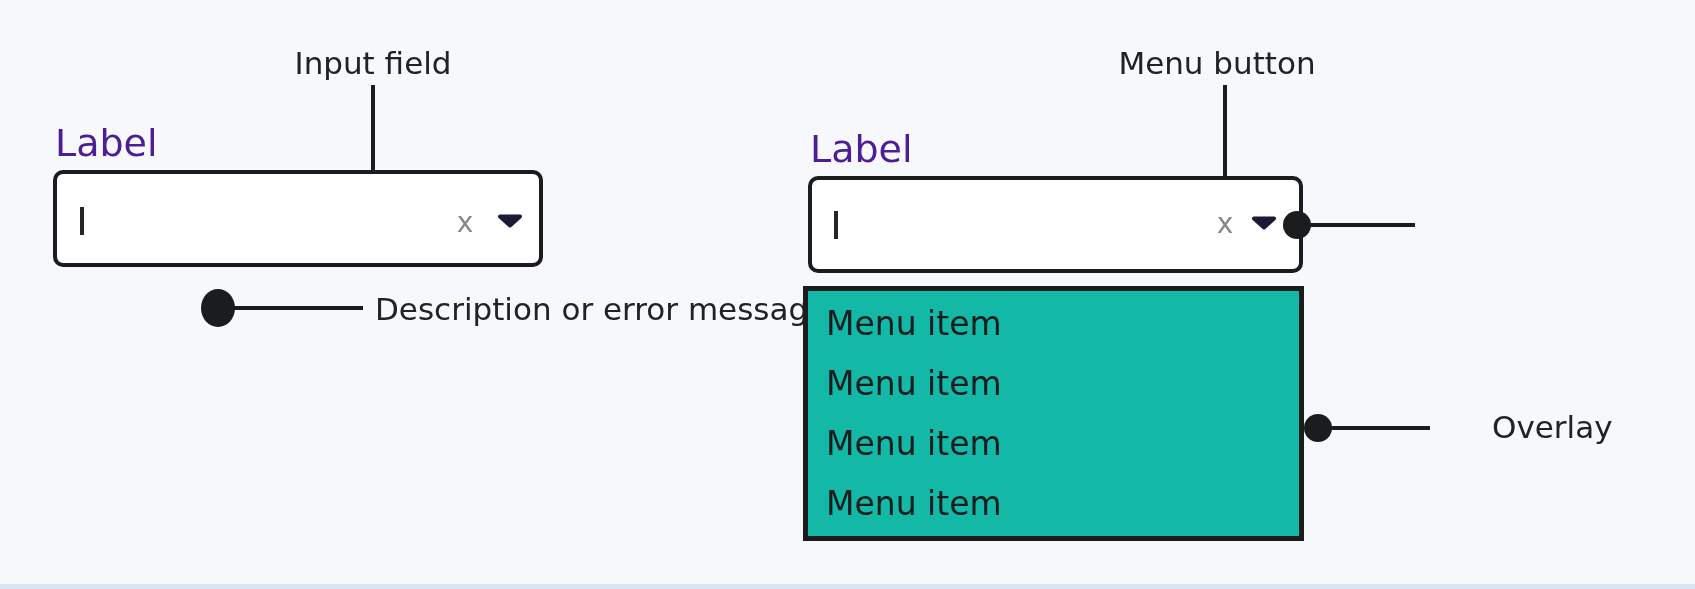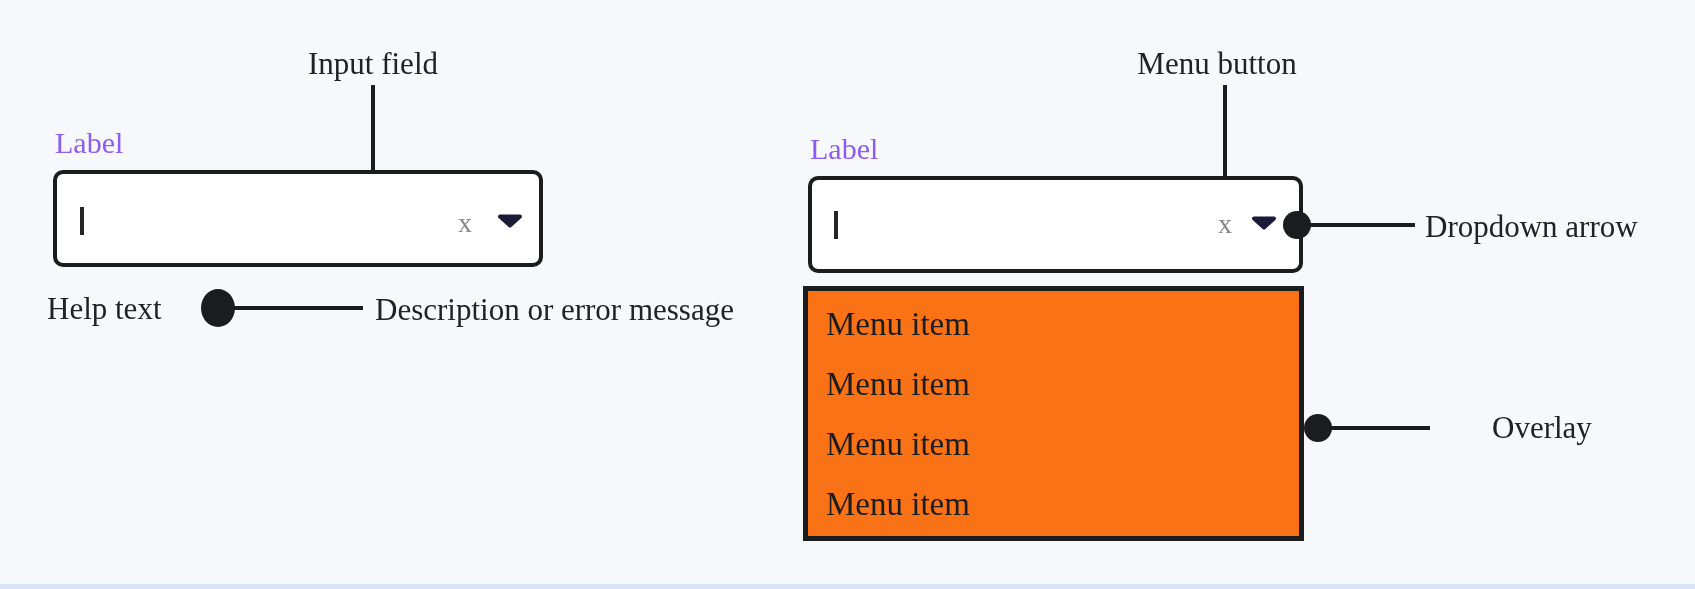--- a/index.html
+++ b/index.html
@@ -20,39 +20,39 @@
     font-size:31px;
     line-height:31px;
     color:#202226;
     white-space:nowrap;
     transform:translateY(-50%);
   }
   .ann.centered{transform:translate(-50%,-50%);}
   
   .fieldlabel{
     position:absolute;
-    font-size:30px;
+    font-size:38px;
     line-height:30px;
-    color:#8b5cf6;
+    color:#4c1d95;
     white-space:nowrap;
     transform:translateY(-50%);
   }
   
   .inputbox{
     position:absolute;
     box-sizing:border-box;
     background:#ffffff;
     border:4px solid #1b1c1e;
     border-radius:10px;
   }
   
   .menubox{
     position:absolute;
     box-sizing:border-box;
-    background:#f97316;
+    background:#14b8a6;
     border:5px solid #1b1c1e;
     display:flex;
     flex-direction:column;
     justify-content:center;
   }
   .menuitem{
     height:60px;
     line-height:60px;
     padding-left:18px;
     font-size:33px;
@@ -76,39 +76,38 @@
   
   .vline{position:absolute;width:4px;background:#1b1c1e;}
   .hline{position:absolute;height:4px;background:#1b1c1e;}
   .dot{position:absolute;background:#1b1c1e;border-radius:50%;}
   .tri{position:absolute;transform:translate(-50%,-50%);}
   .bottomstrip{position:absolute;left:0;bottom:0;width:100%;height:5px;}
 </style>
 </head>
 <body>
 
-<div id="canvas" style="background: rgb(247, 248, 251); font-family: Liberation Serif, serif;">
+<div id="canvas" style="background: rgb(247, 248, 251);">
 
   <div class="ann centered" style="left:373px;top:63px;">Input field</div>
   <div class="vline" style="left:371px;top:85px;height:112px;"></div>
   <div class="dot" style="left:361px;top:183px;width:28px;height:28px;"></div>
 
   <div class="fieldlabel" style="left:55px;top:143px;">Label</div>
 
   <div class="inputbox" style="left:53px;top:170px;width:490px;height:97px;">
     <div class="caret" style="left:23px;top:33px;"></div>
     <span class="clearx" style="left:408px;top:49px;">x</span>
     <span class="tri" style="left:453px;top:49px;">
       <svg width="26" height="15" viewBox="0 0 26 15">
         <path d="M3 3 L23 3 L13 12 Z" fill="#1b1b38" stroke="#1b1b38" stroke-width="4" stroke-linejoin="round"></path>
       </svg>
     </span>
   </div>
 
-  <div class="ann" style="left:47px;top:308px;">Help text</div>
   <div class="dot" style="left:201px;top:289px;width:34px;height:38px;"></div>
   <div class="hline" style="left:230px;top:306px;width:133px;"></div>
   <div class="ann" style="left:375px;top:309px;">Description or error message</div>
 
   <div class="ann centered" style="left:1217px;top:63px;">Menu button</div>
   <div class="vline" style="left:1223px;top:85px;height:118px;"></div>
   <div class="dot" style="left:1211px;top:189px;width:28px;height:28px;"></div>
 
   <div class="fieldlabel" style="left:810px;top:149px;">Label</div>
 
@@ -117,21 +116,20 @@
     <span class="clearx" style="left:413px;top:44px;">x</span>
     <span class="tri" style="left:452px;top:45px;">
       <svg width="26" height="15" viewBox="0 0 26 15">
         <path d="M3 3 L23 3 L13 12 Z" fill="#1b1b38" stroke="#1b1b38" stroke-width="4" stroke-linejoin="round"></path>
       </svg>
     </span>
   </div>
 
   <div class="dot" style="left:1283px;top:211px;width:28px;height:28px;"></div>
   <div class="hline" style="left:1297px;top:223px;width:118px;"></div>
-  <div class="ann" style="left:1425px;top:226px;">Dropdown arrow</div>
 
   <div class="menubox" style="left:803px;top:286px;width:501px;height:255px;">
     <div class="menuitem">Menu item</div>
     <div class="menuitem">Menu item</div>
     <div class="menuitem">Menu item</div>
     <div class="menuitem">Menu item</div>
   </div>
 
   <div class="dot" style="left:1304px;top:414px;width:28px;height:28px;"></div>
   <div class="hline" style="left:1318px;top:426px;width:112px;"></div>

